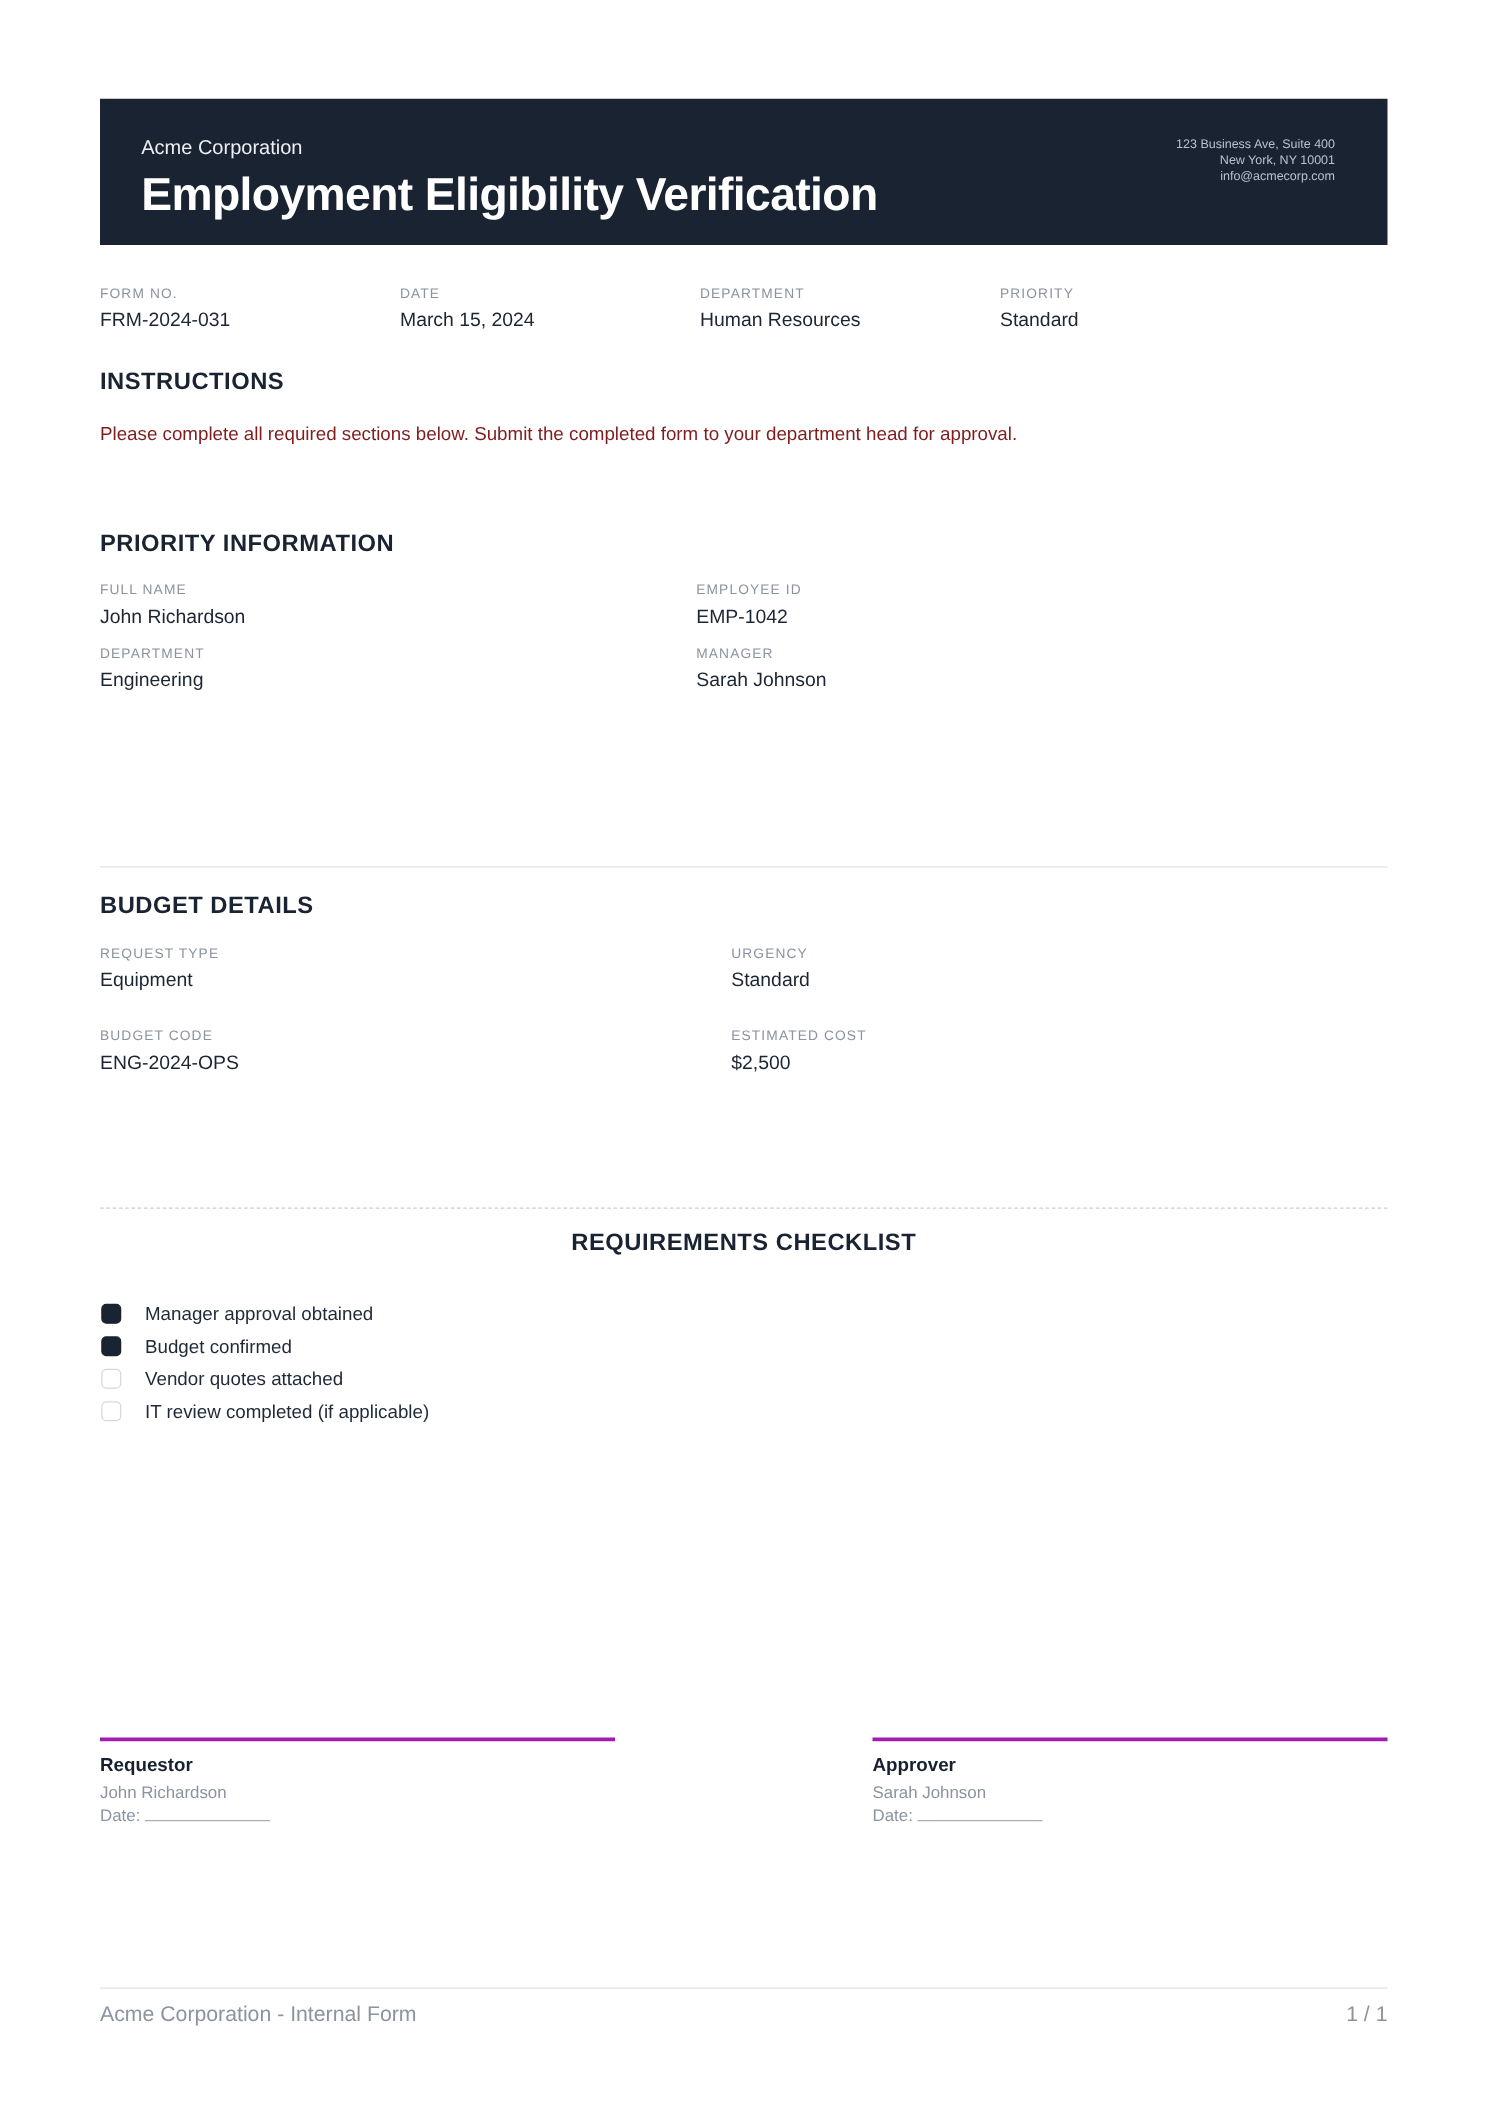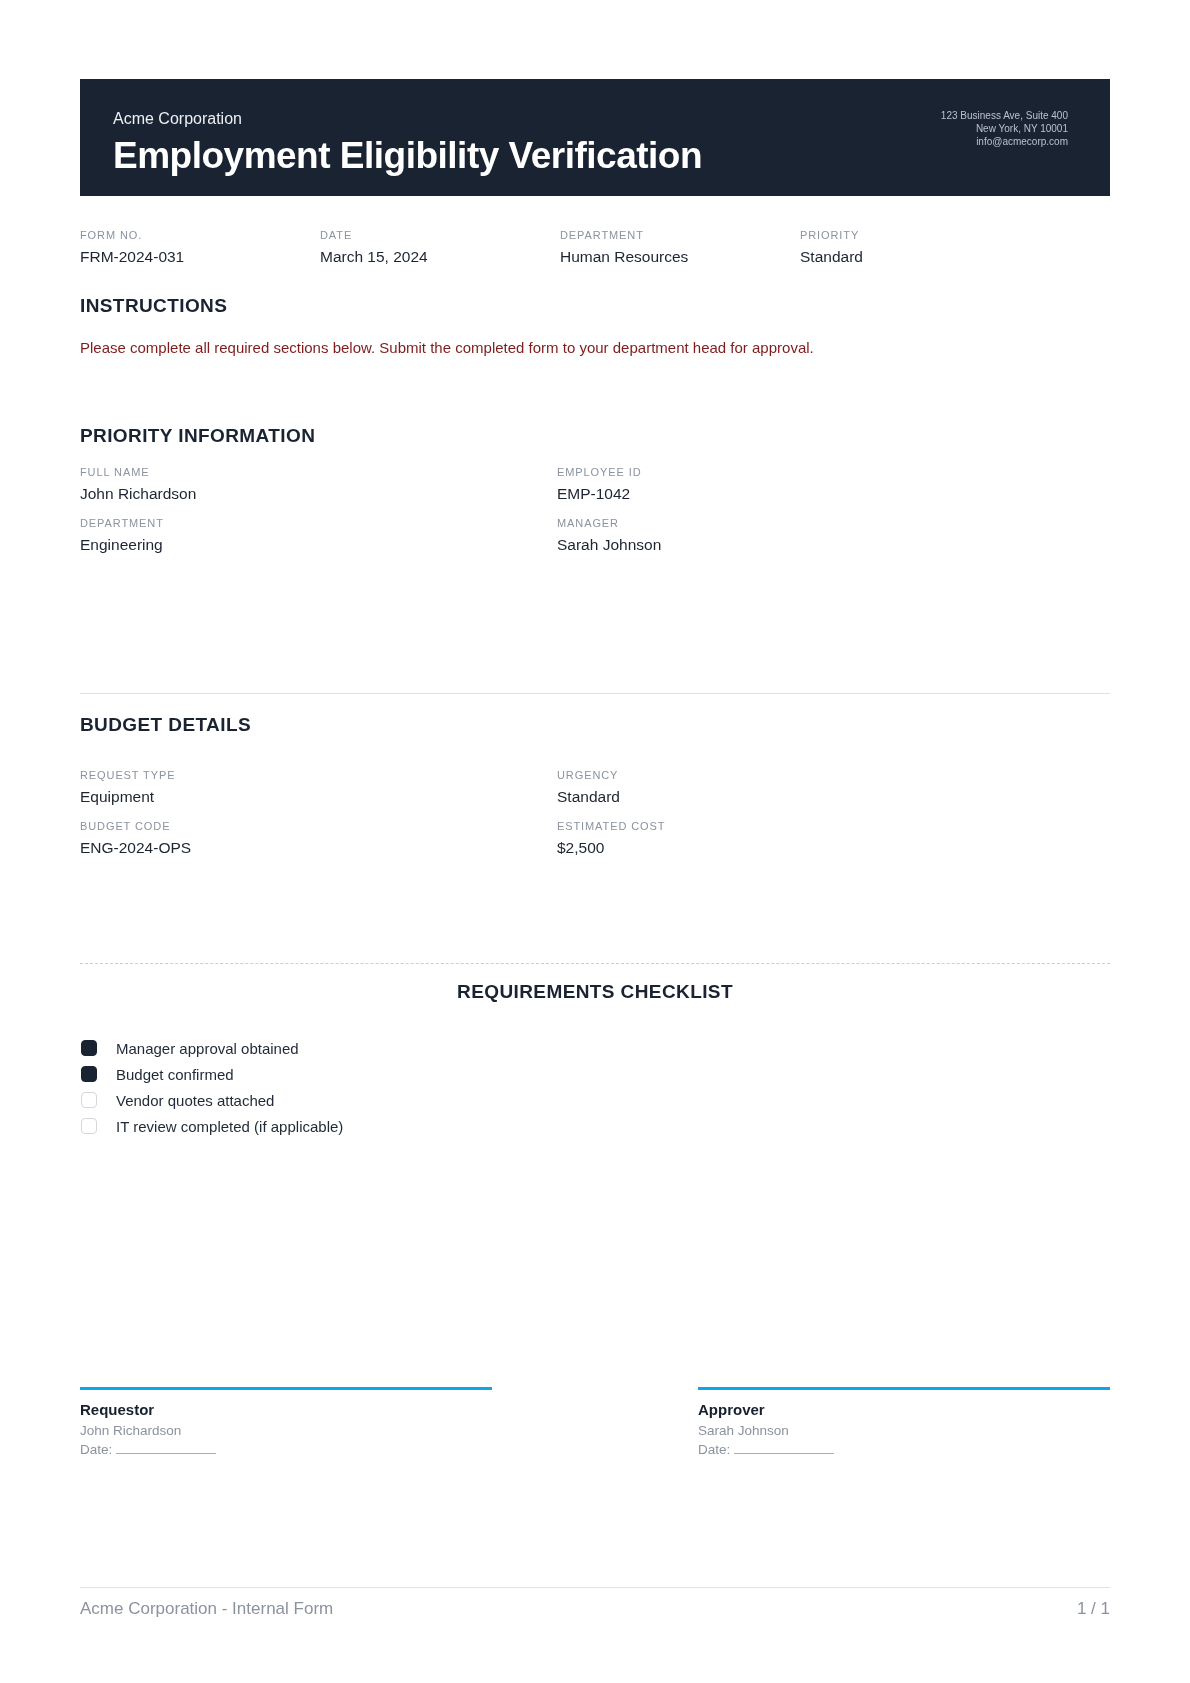--- a/index.html
+++ b/index.html
@@ -40,42 +40,42 @@
   
   h2.section-heading {
     font-size: 19px; font-weight: 700; color: #1a2332;
     letter-spacing: 0.4px; line-height: 1.2;
   }
   .instructions h2 { margin-top: 28px; }
   .instructions p { margin-top: 20px; font-size: 15px; color: #7f1d1d; line-height: 1.4; }
 
   .requestor h2 { margin-top: 67px; }
   .fields { margin-top: 18px; display: grid; grid-template-columns: 477px 477px; row-gap: 13px; }
-  .request-details .fields { margin-top: 32px; }
+  .request-details .fields { margin-top: 20px; gap: 28px; }
 
   .divider { border: none; border-top: 1px solid #dfe3e8; }
   .divider.solid  { margin-top: 139px; }
   .divider.dashed { margin-top: 106px; border-top: 1px dashed #c8ced6; }
   .request-details h2 { margin-top: 20px; }
 
   
   .checklist h2 { margin-top: 17px; text-align: center; }
   .checklist ul { margin-top: 31px; list-style: none; }
   .checklist li { height: 26px; display: flex; align-items: center; }
   .checkbox {
     width: 16px; height: 16px; flex: 0 0 16px;
     border: 1px solid #d3d8df; border-radius: 4px; background: #ffffff;
     margin-left: 1px; margin-right: 19px;
   }
   .checkbox.checked { background: #1a2332; border-color: #1a2332; }
   .check-label { font-size: 15px; color: #1f2937; }
 
   
   .signatures { margin-top: 248px; display: flex; justify-content: space-between; }
-  .sig-block { width: 412px; border-top: 3px solid #0ea5e9; padding-top: 10px; }
+  .sig-block { width: 412px; border-top: 3px solid #a21caf; padding-top: 10px; }
   .sig-role { font-size: 15px; font-weight: 700; color: #16202e; line-height: 1.3; }
   .sig-name { margin-top: 2px; font-size: 13.5px; color: #8b939f; line-height: 1.4; }
   .sig-date { margin-top: 1px; font-size: 13.5px; color: #8b939f; line-height: 1.4; }
   .date-line {
     display: inline-block; width: 100px; height: 11px;
     border-bottom: 1px solid #a8aeb8; margin-left: 4px;
   }
 
   
   .ftr {

